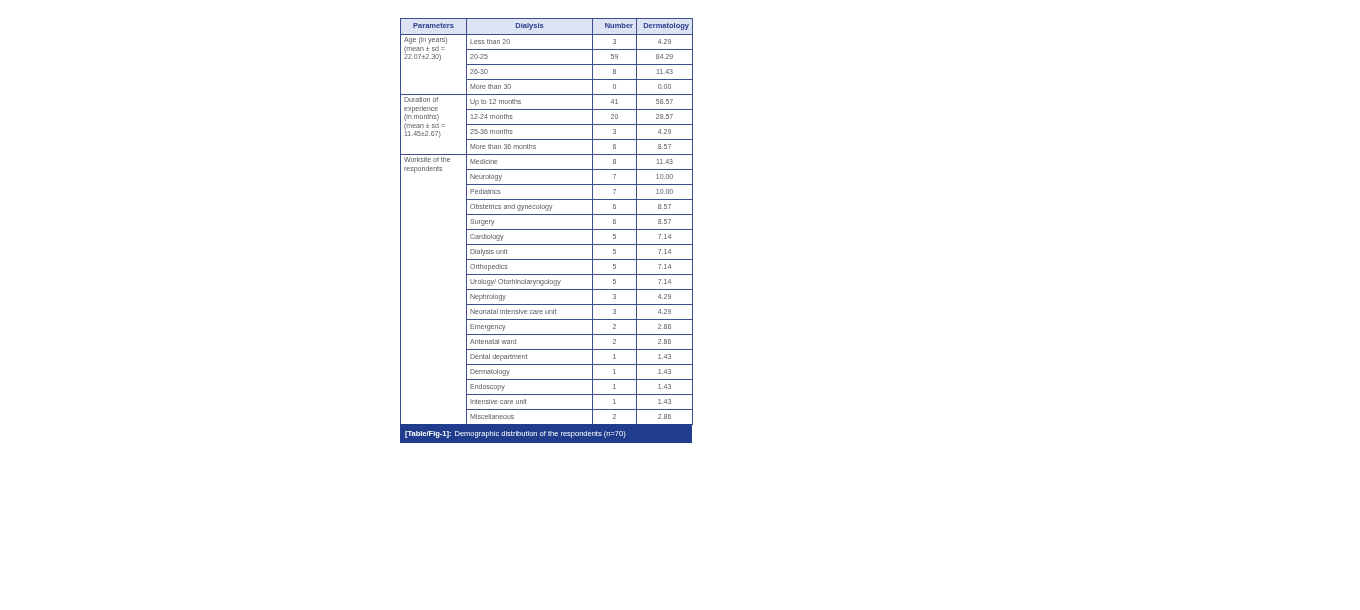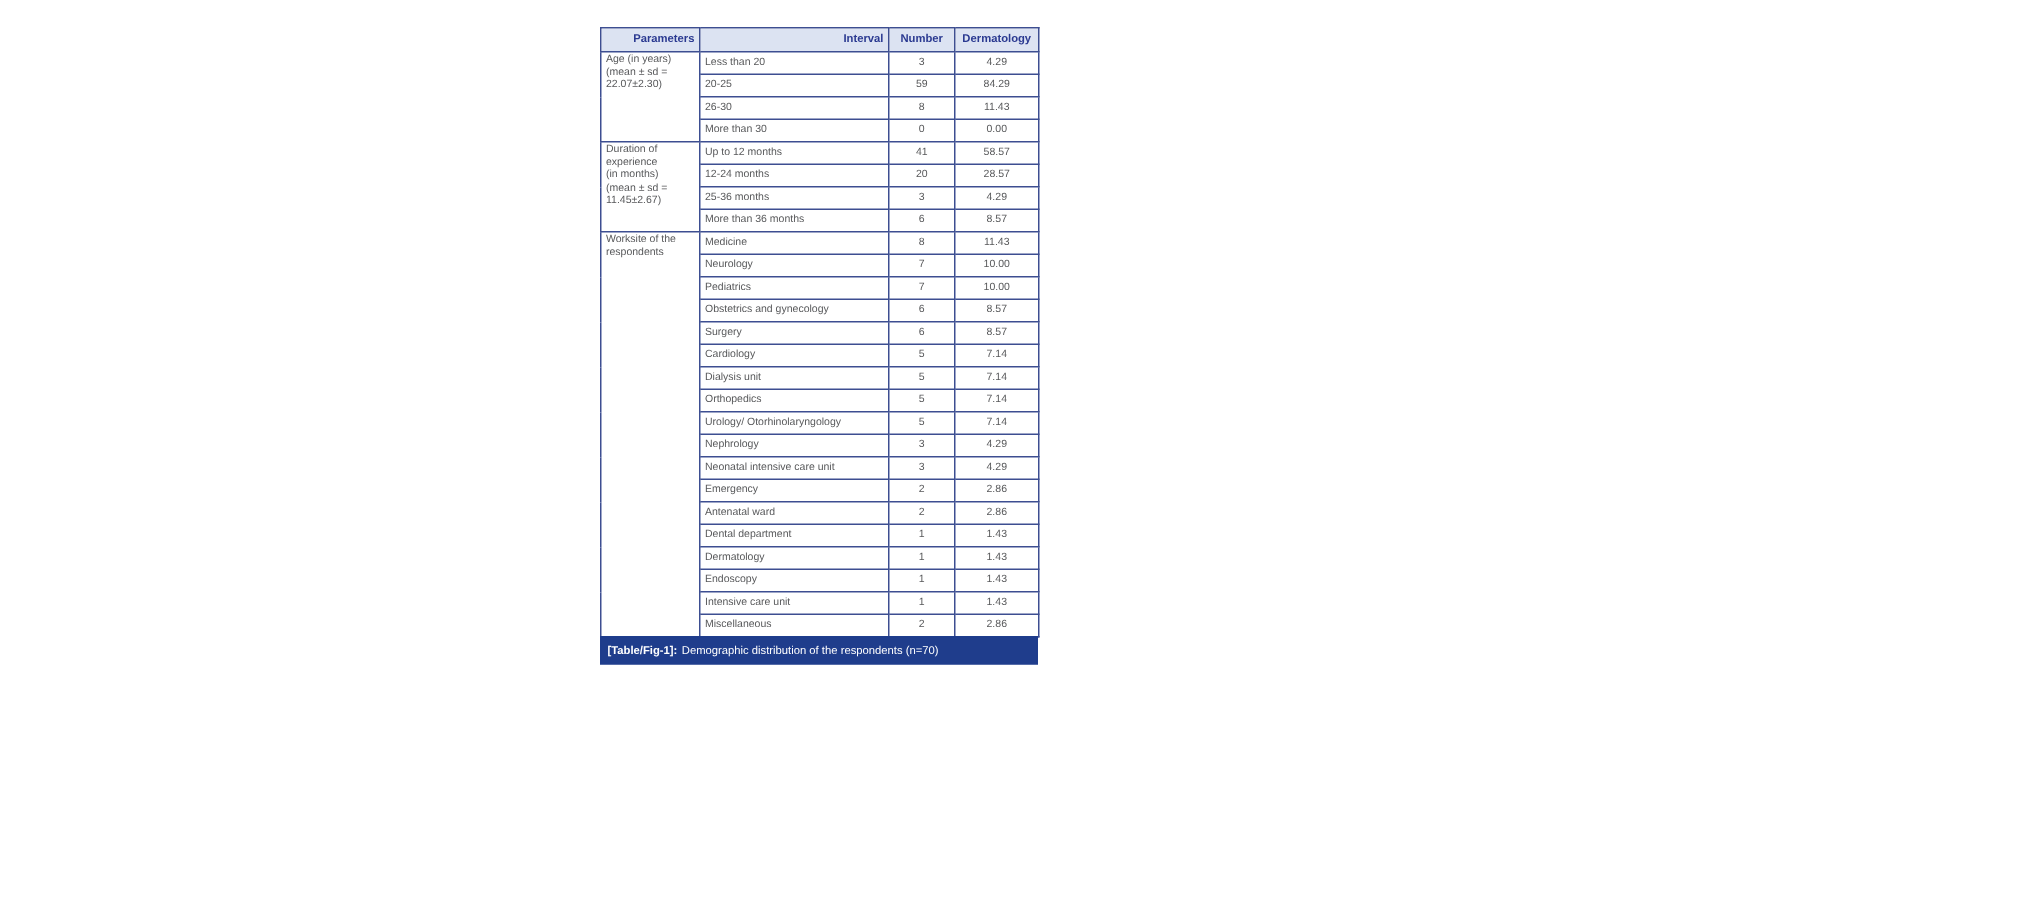--- a/index.html
+++ b/index.html
@@ -35,23 +35,23 @@
     padding: 1px 3px;
     overflow: hidden;
     box-sizing: border-box;
   }
   table.data-table th {
     background: var(--header-bg, #dce3f2);
     color: var(--header-text, #2b3a91);
     font-weight: bold;
     font-size: 7.5px;
     height: 16px;
-    text-align: right;
-  }
-  table.data-table th.col-center { text-align: center; }
+    text-align: center;
+  }
+  table.data-table th.col-center { text-align: right; }
   table.data-table td { height: 15px; }
   td.param-cell {
     vertical-align: top;
     padding-top: 2px;
     white-space: pre-line;
   }
   td.interval-cell { text-align: left; }
   td.number-cell, td.percentage-cell { text-align: center; }
   .caption-bar {
     background: var(--caption-bg, #1f3d8c);
@@ -78,21 +78,21 @@
     <table class="data-table">
       <colgroup>
         <col style="width:66px">
         <col style="width:126px">
         <col style="width:44px">
         <col style="width:56px">
       </colgroup>
       <thead>
         <tr id="header-row">
             <th>Parameters</th>
-            <th>Interval</th>
+            <th>Dialysis</th>
             <th class="col-center">Number</th>
             <th class="col-center">Dermatology</th>
           </tr>
       </thead>
       <tbody id="table-body">
           <tr>
             <td class="param-cell" rowspan="4">Age (in years)
 (mean ± sd =
 22.07±2.30)</td>
             <td class="interval-cell">Less than 20</td>

